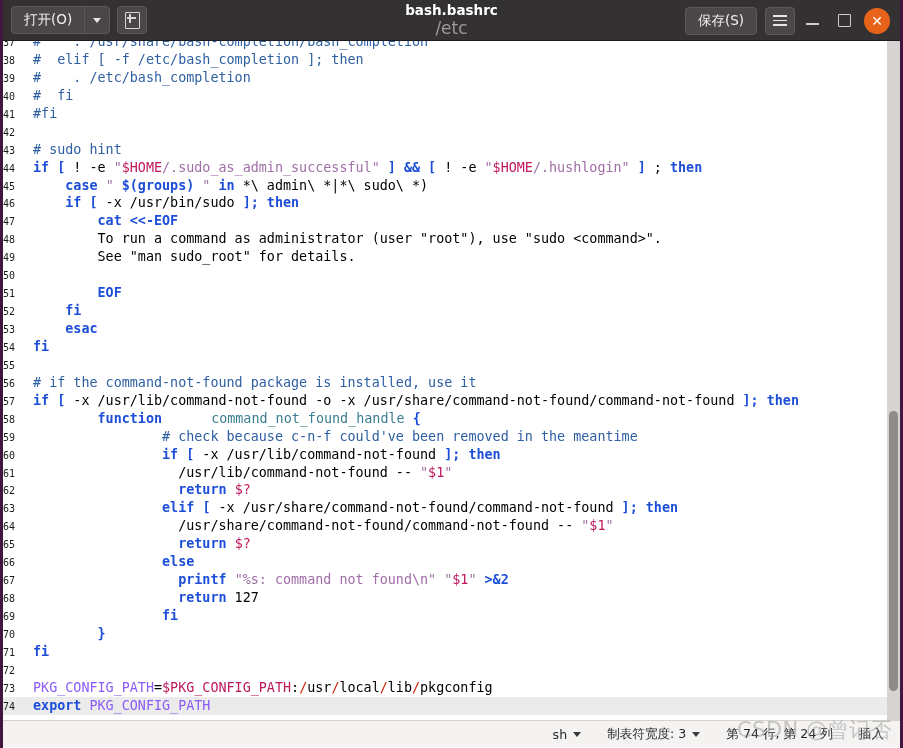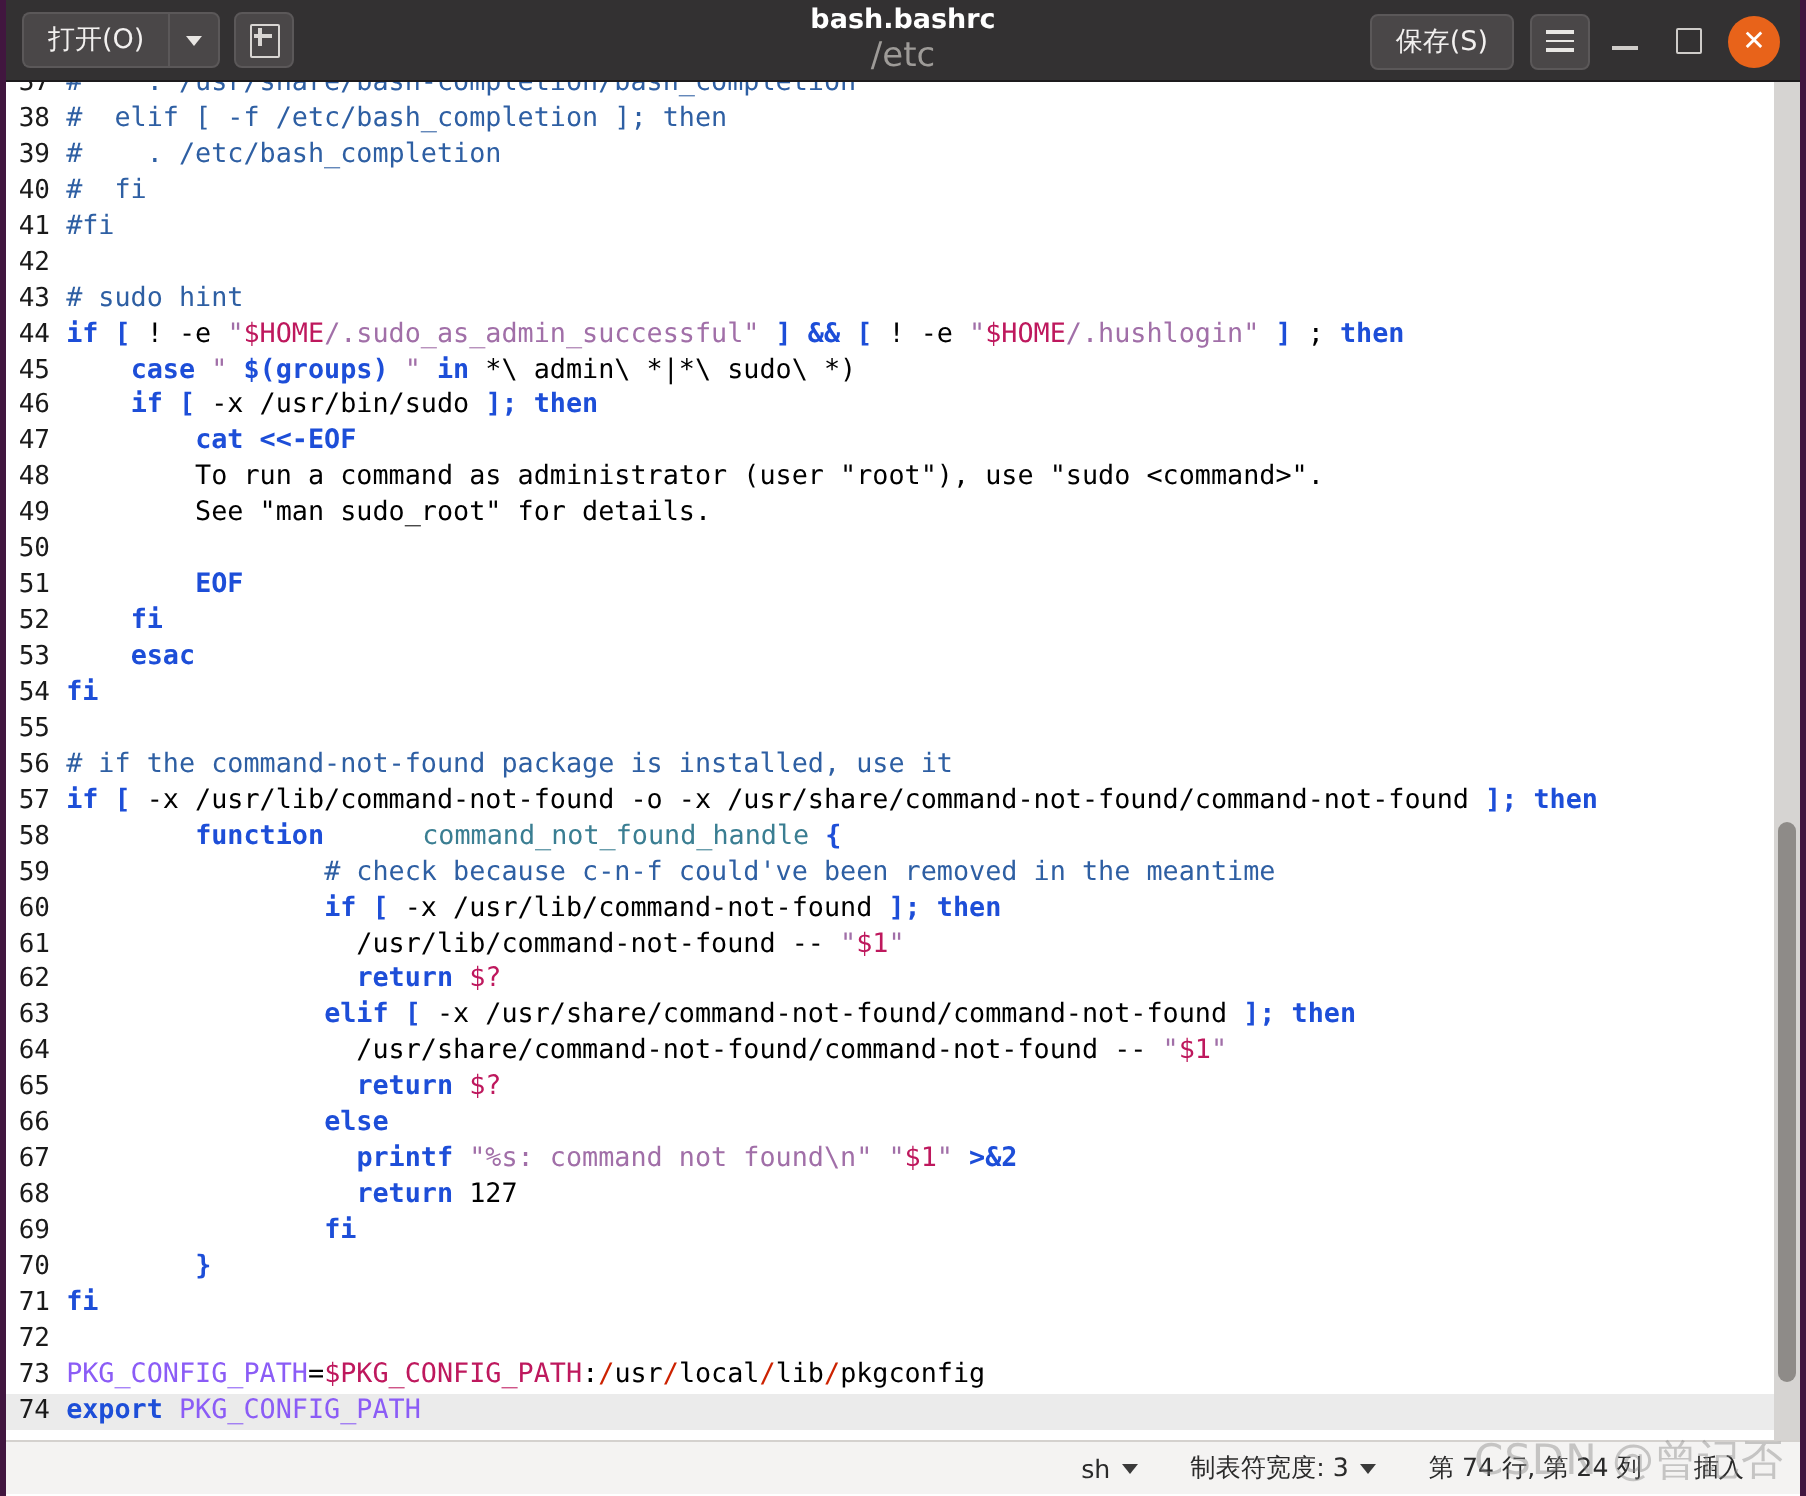--- a/index.html
+++ b/index.html
@@ -126,24 +126,24 @@
     font-family: "DejaVu Sans Mono", "Liberation Mono", monospace;
     font-size: 13.4px;
     line-height: 17.95px;
     white-space: pre;
   }
   .ln-row { position: relative; height: 17.95px; }
   .ln-row.cur { background: #ebebeb; }
   .ln-num {
     display: inline-block;
     width: 22px;
-    text-align: right;
+    text-align: left;
     color: #1a1a1a;
     font-family: "DejaVu Sans Mono", "Liberation Mono", monospace;
-    font-size: 13px;
+    font-size: 10px;
   }
   .ln-txt { color: #000000; }
   .ln-txt .k  { color: #1d4ed8; font-weight: bold; }   
   .ln-txt .cm { color: #2e5fa3; }                       
   .ln-txt .st { color: #a16fa8; }                       
   .ln-txt .vr { color: #be185d; }                       
   .ln-txt .fn { color: #3a7e92; margin-left: 41px; }                       
   .ln-txt .gr { color: #8b5cf6; }                       
   .ln-txt .sl { color: #cc2200; }
 
@@ -164,21 +164,21 @@
 
   
   .statusbar {
     position: relative;
     height: 27px;
     background: #f4f3f2;
     border-top: 1px solid #d4d1ce;
     display: flex; align-items: center;
     justify-content: flex-end;
     gap: 26px;
-    padding-right: 28px;
+    padding-right: 16px;
     box-sizing: border-box;
     font-size: 12.6px;
     color: #2a2a2a;
     font-family: "DejaVu Sans", "Liberation Sans", sans-serif;
   }
   .sb-item { display: flex; align-items: center; gap: 6px; cursor: default; }
   .sb-caret {
     width: 0; height: 0;
     border-left: 4px solid transparent;
     border-right: 4px solid transparent;

